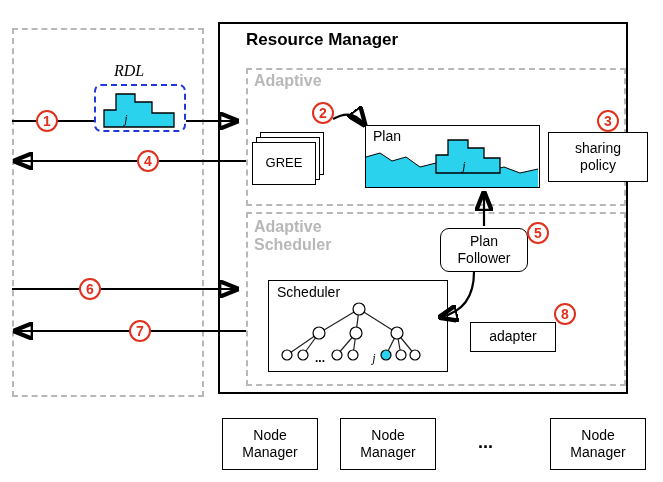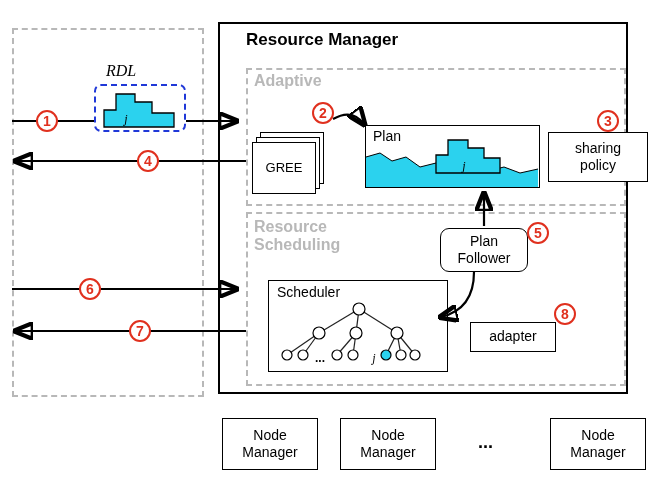--- a/index.html
+++ b/index.html
@@ -15,21 +15,21 @@
   
   .solid-box { position:absolute; background:#fff; border:1.6px solid #000; box-sizing:border-box; }
   .center-txt { display:flex; align-items:center; justify-content:center; text-align:center; font-size:14px; line-height:1.25; }
   .wrap-narrow { width:62px; margin:12px auto; }
 
   
   .rm-box { position:absolute; border:2px solid #000; background:#fff; box-sizing:border-box; }
   .rm-title { position:absolute; font-size:17px; font-weight:bold; }
 
   
-  .stack-layer { position:absolute; width:64px; height:52px; background:#fff; border:1.5px solid #000; box-sizing:border-box; }
+  .stack-layer { position:absolute; width:64px; height:43px; background:#fff; border:1.5px solid #000; box-sizing:border-box; }
 
   
   .badge {
     position:absolute; width:22px; height:22px; border-radius:50%;
     border:2.2px solid var(--badge_red,#e0301e); background:#fff;
     color:var(--badge_red,#e0301e); font-size:14px; font-weight:bold;
     display:flex; align-items:center; justify-content:center; z-index:7; box-sizing:border-box;
   }
 
   
@@ -84,21 +84,21 @@
       <text class="j-text" x="98" y="43" text-anchor="middle">j</text>
     </svg>
     <div class="small-label" style="left:7px; top:2px;">Plan</div>
   </div>
 
   <div class="solid-box center-txt" style="left:548px; top:132px; width:100px; height:50px;">
     <span class="wrap-narrow">sharing policy</span>
   </div>
 
   <div class="dashed-gray" style="left:246px; top:212px; width:376px; height:170px;"></div>
-  <div class="gray-label" style="left:254px; top:218px; width:110px;">Resource Scheduling</div>
+  <div class="gray-label" style="left:254px; top:218px; width:110px;">Adaptive Scheduler</div>
 
   <div class="solid-box center-txt" style="left:440px; top:228px; width:88px; height:44px;border-radius:9px;">
     <span class="wrap-narrow">Plan Follower</span>
   </div>
 
   <div class="solid-box" style="left:268px; top:280px; width:180px; height:92px;">
     <div class="small-label" style="left:8px; top:3px;">Scheduler</div>
     <svg width="160" height="88" viewBox="0 0 160 88" style="position:absolute; left:0; top:0;">
       <line class="tree-edge" x1="90" y1="28" x2="50" y2="52"></line>
       <line class="tree-edge" x1="90" y1="28" x2="87" y2="52"></line>
@@ -149,21 +149,21 @@
     </defs>
     <line x1="12" y1="121" x2="236" y2="121" marker-end="url(#ah)"></line>
     <line x1="246" y1="161" x2="16" y2="161" marker-end="url(#ah)"></line>
     <line x1="12" y1="289" x2="236" y2="289" marker-end="url(#ah)"></line>
     <line x1="246" y1="331" x2="16" y2="331" marker-end="url(#ah)"></line>
     <path d="M333,119 Q352,108 364,124" marker-end="url(#ah)"></path>
     <line x1="484" y1="226" x2="484" y2="194" marker-end="url(#ah)"></line>
     <path d="M474,272 C474,298 462,312 441,317" marker-end="url(#ah)"></path>
   </svg>
 
-  <div class="rdl-label" style="left:106px; top:62px;">RDL</div>
+  <div class="rdl-label" style="left:114px; top:62px;">RDL</div>
   <div class="rdl-box" style="left:94px; top:84px; width:92px; height:48px;">
     <svg width="86" height="44" viewBox="0 0 86 44" style="position:absolute; left:2px; top:1px;">
       <path class="job-fill" d="M6,40 L6,23 L18,23 L18,7 L37,7 L37,15 L54,15 L54,26 L76,26 L76,40 Z"></path>
       <text class="j-text" x="28" y="36" text-anchor="middle">j</text>
     </svg>
   </div>
 
   <div class="badge" style="left:36px;  top:110px;">1</div>
   <div class="badge" style="left:312px; top:102px;">2</div>
   <div class="badge" style="left:597px; top:110px;">3</div>

